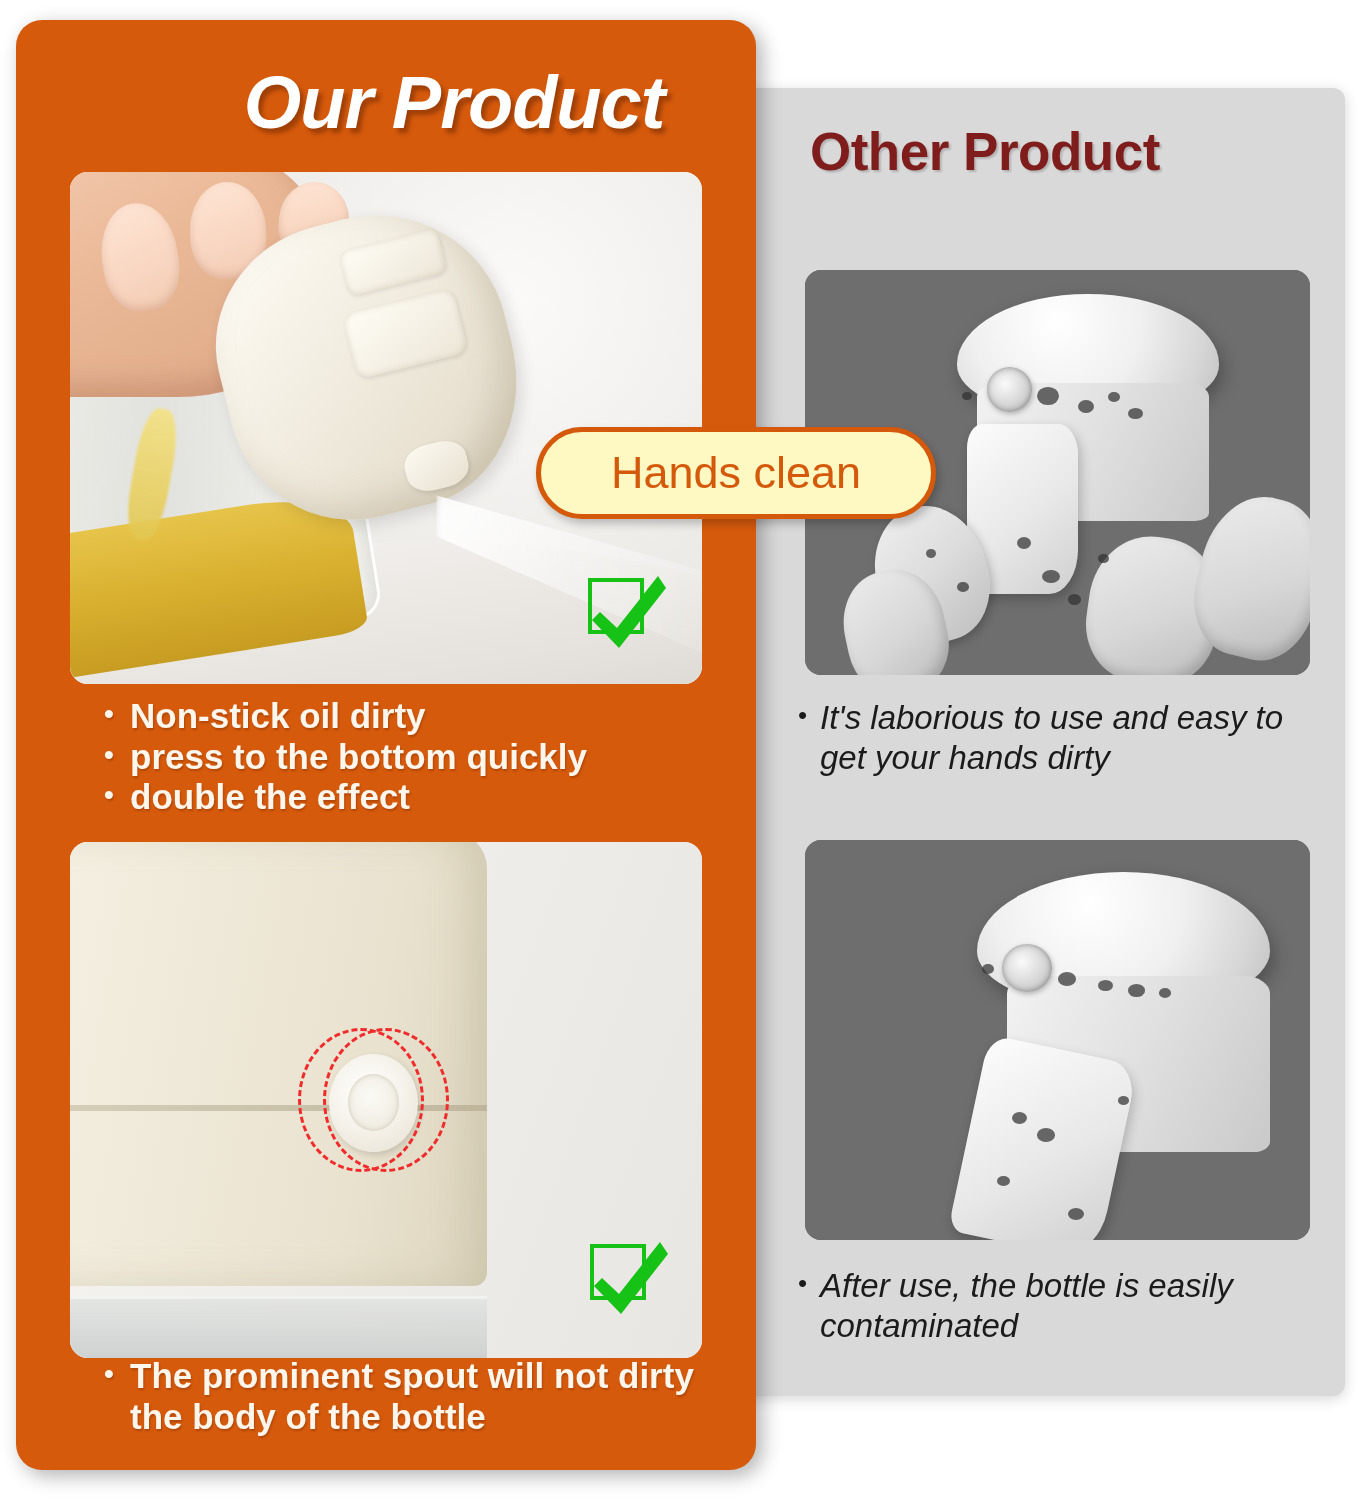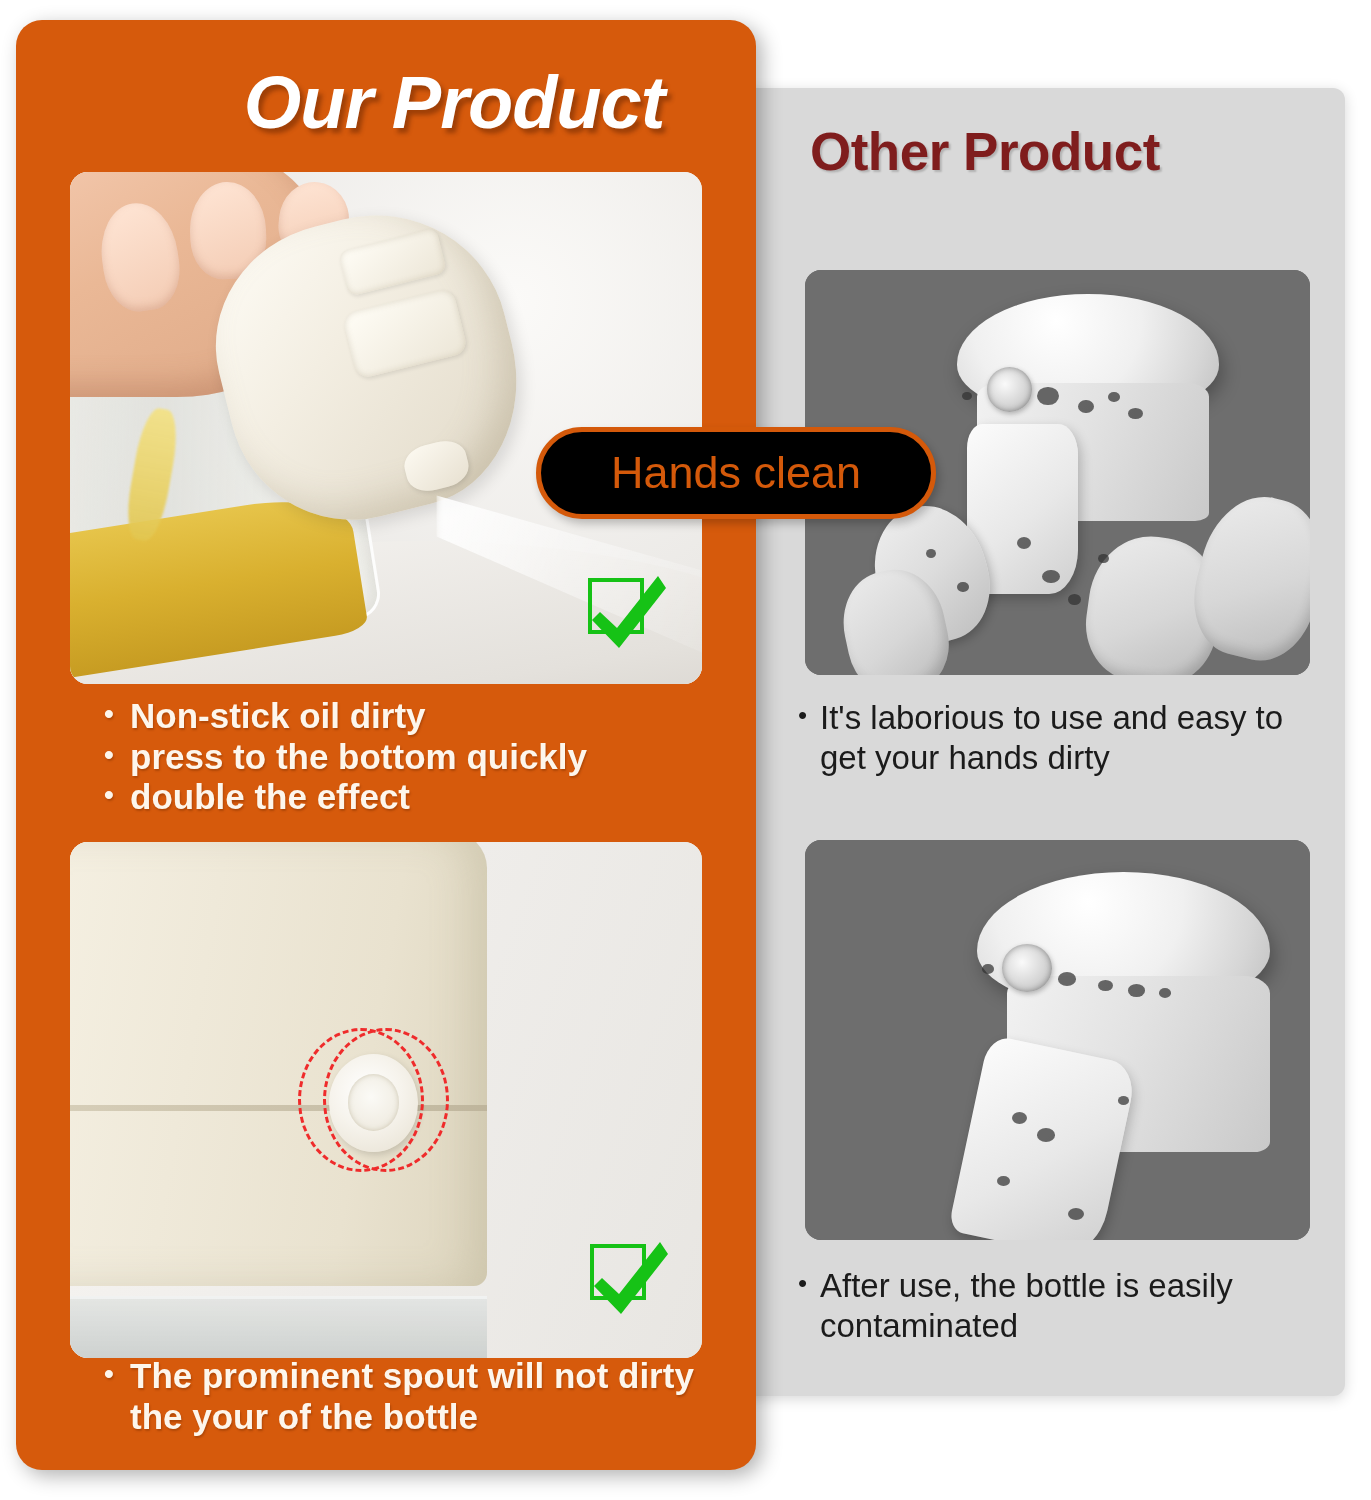--- a/index.html
+++ b/index.html
@@ -65,21 +65,21 @@
   }
   .other-bullets.b1 { top: 610px; }
   .other-bullets.b2 { top: 1178px; }
 
   .other-bullets .row { display: flex; align-items: flex-start; }
   .other-bullets .dot {
     width: 22px; flex: 0 0 22px;
     font-size: 26px; line-height: 1.35;
     color: #1b1b1b;
   }
-  .other-bullets .txt { flex: 1; }
+  .other-bullets .txt { flex: 1; font-style: italic; }
 
   
   .panel-ours {
     position: absolute;
     left: 16px;
     top: 20px;
     width: 740px;
     height: 1450px;
     background: #d65a0c;
     border-radius: 26px;
@@ -131,21 +131,21 @@
     font-size: 28px; line-height: 1.25;
   }
   .ours-bullets .txt { flex: 1; }
 
   
   .pill {
     position: absolute;
     display: flex;
     align-items: center;
     justify-content: center;
-    background: #000000;
+    background: #fef9c3;
     border: 5px solid #d4590a;
     border-radius: 999px;
     color: #d4590a;
     font-size: 45px;
     font-weight: 400;
     white-space: nowrap;
     box-shadow: 3px 5px 9px rgba(0,0,0,0.22);
   }
   .pill.p1 { left: 536px; top: 427px; width: 400px; height: 92px; }
   .pill.p2 { left: 525px; top: 1010px; width: 466px; height: 92px; }
@@ -453,21 +453,21 @@
         <div class="p2-nozzle"></div>
         <div class="p2-nozzle-i"></div>
         <div class="p2-dash d1"></div>
         <div class="p2-dash d2"></div>
       </div>
     </div>
 
     <div class="ours-bullets b2">
       <div class="row">
         <span class="dot">•</span>
-        <span class="txt">The prominent spout will not dirty the your of the bottle</span>
+        <span class="txt">The prominent spout will not dirty the body of the bottle</span>
       </div>
     </div>
   </div>
 
   <div class="pill p1">Hands clean</div>
 
 
   <div class="check-box k1">
     <svg width="84" height="92" viewBox="0 0 84 92">
       <path d="M14 50 L31 66 L72 14 L80 26 L33 86 L6 58 Z" fill="#16c216"></path>

